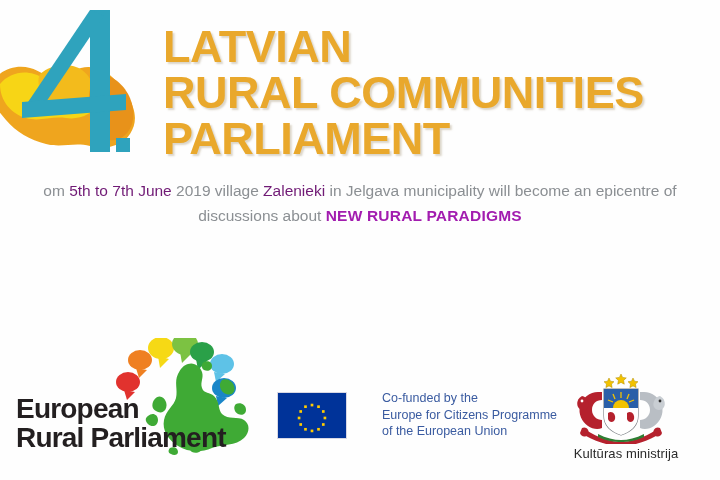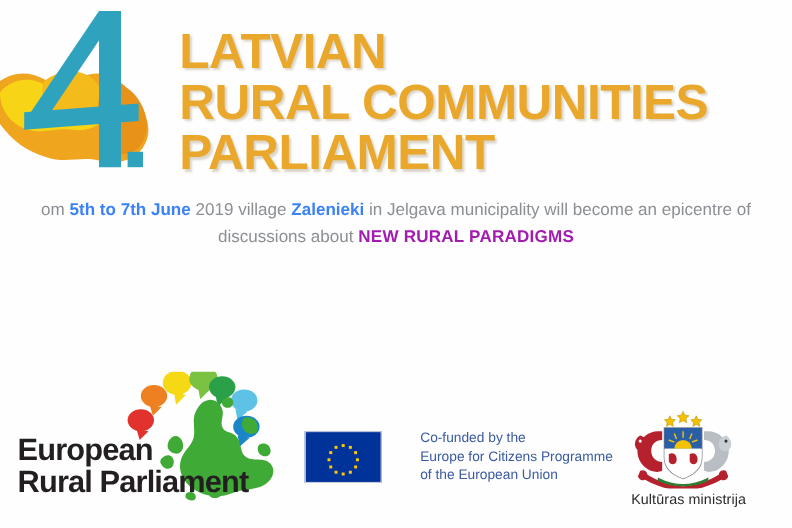--- a/index.html
+++ b/index.html
@@ -54,21 +54,21 @@
   .subtitle {
     position: absolute;
     left: -20px;
     top: 178px;
     width: 760px;
     text-align: center;
     color: #8b8f93;
     font-size: 15.5px;
     line-height: 25px;
   }
-  .subtitle b { color: #3b82f6; font-weight: bold; }
+  .subtitle b { color: #701a75; font-weight: normal; }
   .subtitle .accent { color: #a21caf; font-weight: bold; letter-spacing: 0.2px; }
 
   
   .logo-row { position: absolute; left: 0; top: 330px; width: 720px; height: 150px; }
 
   
   .erp { position: absolute; left: 16px; top: 8px; width: 240px; height: 122px; }
   .erp-bubbles { position: absolute; left: 96px; top: 0px; width: 128px; height: 76px; }
   .erp-bubbles svg, .erp-map svg { display: block; width: 100%; height: 100%; }
   .erp-map { position: absolute; left: 128px; top: 22px; width: 112px; height: 96px; }

